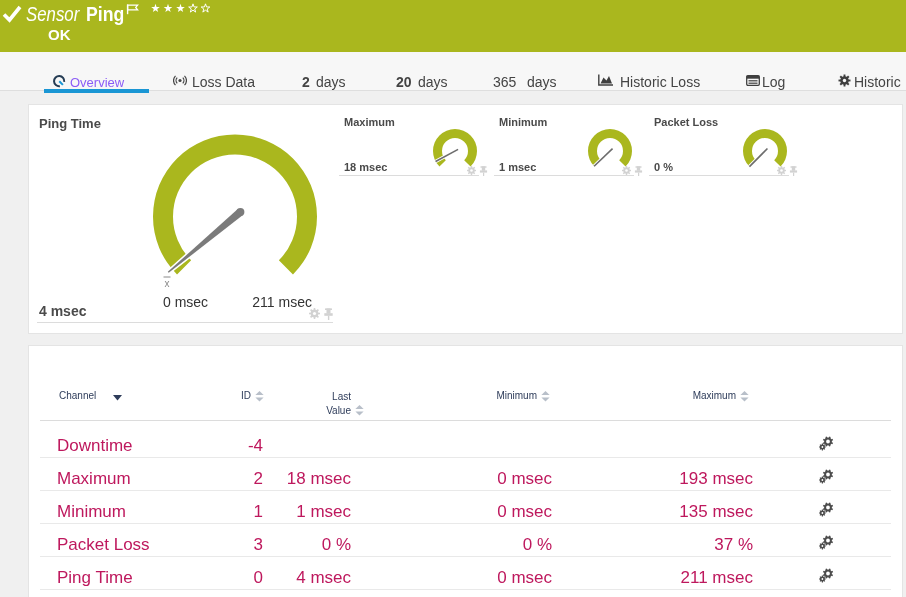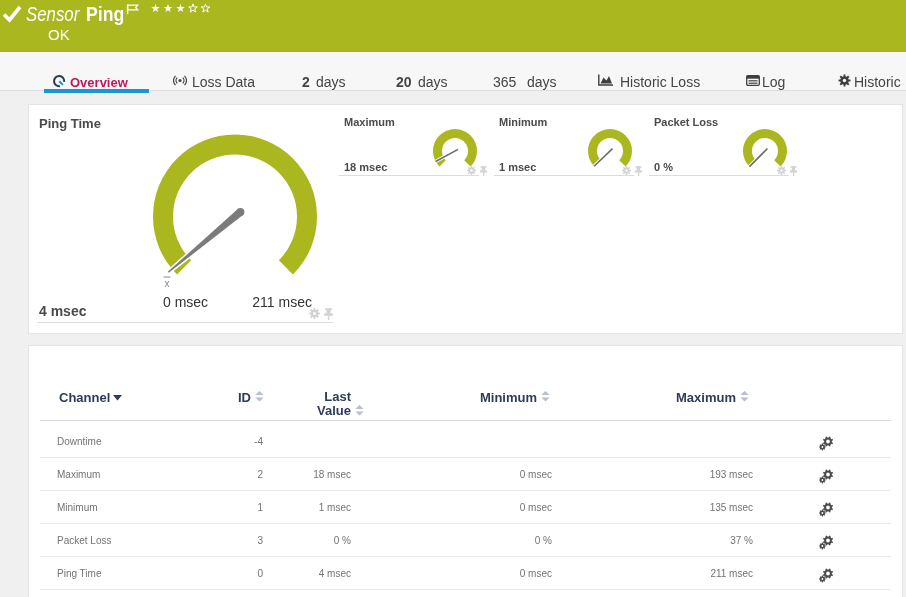--- a/index.html
+++ b/index.html
@@ -4,22 +4,22 @@
 html,body{margin:0;padding:0}
 body{width:906px;height:597px;position:relative;overflow:hidden;background:#f0f0f0;font-family:"Liberation Sans",sans-serif;}
 .a{position:absolute}
 .hdr{left:0;top:0;width:906px;height:52px;background:#aab71e}
 .tabbar{left:0;top:52px;width:906px;height:38px;background:#f7f7f7;border-bottom:1px solid #dedede}
 .panel{background:#fff;border:1px solid #e4e4e4;box-sizing:border-box}
 .tabtxt{font-size:14px;color:#444;top:74px;white-space:nowrap}
 .lbl{font-size:11px;font-weight:bold;color:#4a4a4a;white-space:nowrap}
 .hline{height:1px;background:#dcdcdc}
 .rowline{height:1px;background:#e9e9e9}
-.th{font-size:13px;font-weight:bold;color:#2e3c5a;white-space:nowrap}
-.td{font-size:10px;color:#737373;white-space:nowrap}
+.th{font-size:10px;font-weight:normal;color:#2e3c5a;white-space:nowrap}
+.td{font-size:17px;color:#be185d;white-space:nowrap}
 </style></head>
 <body>
 
 <div class="a hdr"></div>
 <svg class="a" style="left:2px;top:4px" width="20" height="19" viewBox="0 0 20 19">
  <polyline points="2,10.5 7.5,16 18,3" fill="none" stroke="#fff" stroke-width="3.6"></polyline>
 </svg>
 <div class="a" style="left:26px;top:2px;font-size:21px;font-style:italic;color:#fff;transform:scaleX(0.80);transform-origin:0 0">Sensor</div>
 <div class="a" style="left:86px;top:2px;font-size:21px;font-weight:bold;color:#fff;transform:scaleX(0.84);transform-origin:0 0">Ping</div>
 <svg class="a" style="left:126px;top:4px" width="13" height="11" viewBox="0 0 13 11">
@@ -30,29 +30,29 @@
  <g fill="#fff">
       <polygon points="5.50,0.85 4.44,3.94 1.17,3.99 3.79,5.96 2.83,9.08 5.50,7.20 8.17,9.08 7.21,5.96 9.83,3.99 6.56,3.94"></polygon>
       <polygon points="18.00,0.85 16.94,3.94 13.67,3.99 16.29,5.96 15.33,9.08 18.00,7.20 20.67,9.08 19.71,5.96 22.33,3.99 19.06,3.94"></polygon>
       <polygon points="30.50,0.85 29.44,3.94 26.17,3.99 28.79,5.96 27.83,9.08 30.50,7.20 33.17,9.08 32.21,5.96 34.83,3.99 31.56,3.94"></polygon>
     </g>
  <g fill="none" stroke="#fff" stroke-width="1">
       <polygon points="43.00,0.85 41.94,3.94 38.67,3.99 41.29,5.96 40.33,9.08 43.00,7.20 45.67,9.08 44.71,5.96 47.33,3.99 44.06,3.94"></polygon>
       <polygon points="55.50,0.85 54.44,3.94 51.17,3.99 53.79,5.96 52.83,9.08 55.50,7.20 58.17,9.08 57.21,5.96 59.83,3.99 56.56,3.94"></polygon>
     </g>
 </svg>
-<div class="a" style="left:48px;top:26px;font-size:15px;font-weight:normal;color:#fff">OK</div>
+<div class="a" style="left:48px;top:26px;font-size:15px;font-weight:bold;color:#fff">OK</div>
 
 <div class="a tabbar"></div>
 <div class="a" style="left:44px;top:89px;width:105px;height:4px;background:#1a96d4"></div>
 <svg class="a" style="left:52px;top:74px" width="14" height="14" viewBox="0 0 14 14">
  <path d="M12.2 7.9 A5.1 5.1 0 1 0 7.9 12.2" fill="none" stroke="#253c54" stroke-width="2"></path>
  <line x1="7.3" y1="7.3" x2="10.9" y2="10.9" stroke="#1a96d4" stroke-width="2"></line>
 </svg>
-<div class="a tabtxt" style="left:70px;top:75px;color:#be185d;font-weight:bold;font-size:13px">Overview</div>
+<div class="a tabtxt" style="left:70px;top:75px;color:#8b5cf6;font-weight:normal;font-size:13px">Overview</div>
 <svg class="a" style="left:173px;top:74px" width="14" height="13" viewBox="0 0 14 13">
  <circle cx="7" cy="6.5" r="1.6" fill="#444"></circle>
  <path d="M4.2 3.7 A4 4 0 0 0 4.2 9.3 M9.8 3.7 A4 4 0 0 1 9.8 9.3" fill="none" stroke="#444" stroke-width="1.2"></path>
  <path d="M2.5 1.9 A6.4 6.4 0 0 0 2.5 11.1 M11.5 1.9 A6.4 6.4 0 0 1 11.5 11.1" fill="none" stroke="#444" stroke-width="1.2"></path>
 </svg>
 <div class="a tabtxt" style="left:192px">Loss Data</div>
 <div class="a tabtxt" style="left:302px;font-weight:bold">2</div>
 <div class="a tabtxt" style="left:316px">days</div>
 <div class="a tabtxt" style="left:396px;font-weight:bold">20</div>
 <div class="a tabtxt" style="left:418px">days</div>

